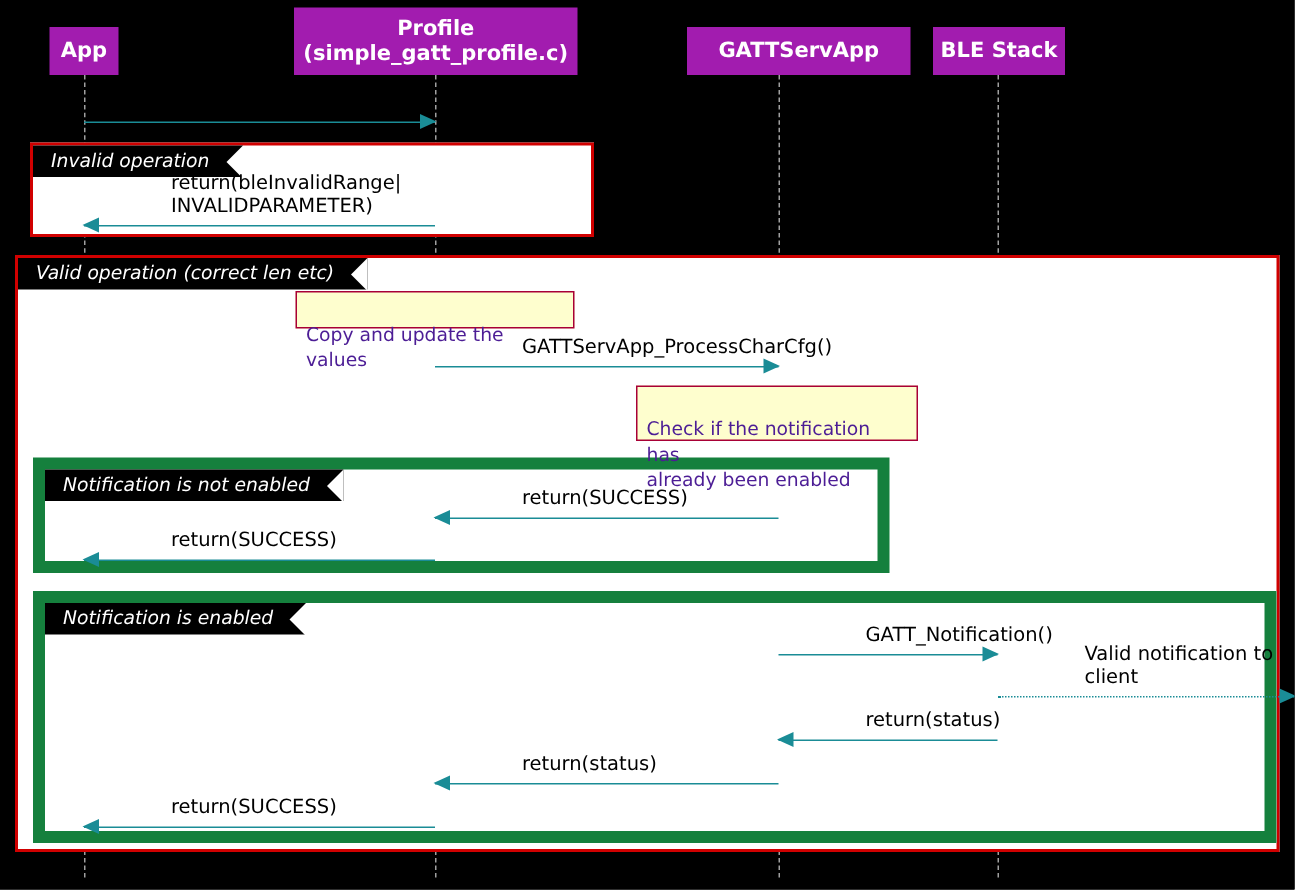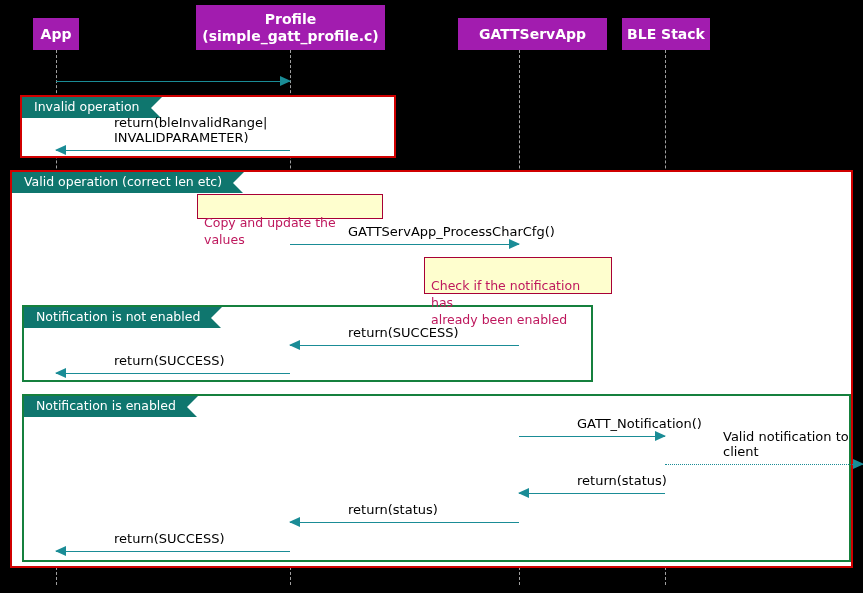--- a/index.html
+++ b/index.html
@@ -32,47 +32,48 @@
     border-left:1px dashed #A0A0A0;
   }
 
   
   .group{
     position:absolute;
     box-sizing:border-box;
     border:2px solid #D00000;
     background:#FFFFFF;
   }
-  .group.nested{border:2px solid #15803d;}
+  .group.nested{border:8px solid #15803d;}
   .group-label{
     position:absolute;
     left:0;top:0;
-    background:#0f766e;
+    background:#000000;
     color:#FFFFFF;
+    font-style:italic;
     font-size:12.5px;
     padding:3px 22px 4px 12px;
     white-space:nowrap;
     line-height:1.1;
   }
   .group-label::after{
     content:"";
     position:absolute;
     right:0;top:0;
     width:0;height:0;
     border-top:11px solid transparent;
     border-bottom:11px solid transparent;
     border-right:11px solid #FFFFFF;
   }
 
   
   .note{
     position:absolute;
     background:#FEFECE;
     border:1.5px solid #A80036;
-    color:#be185d;
+    color:#4c1d95;
     font-size:12.5px;
     padding:3px 6px;
     box-sizing:border-box;
     line-height:1.35;
     white-space:pre-line;
   }
 
   
   .msg{position:absolute;height:0;}
   .msg .line{

